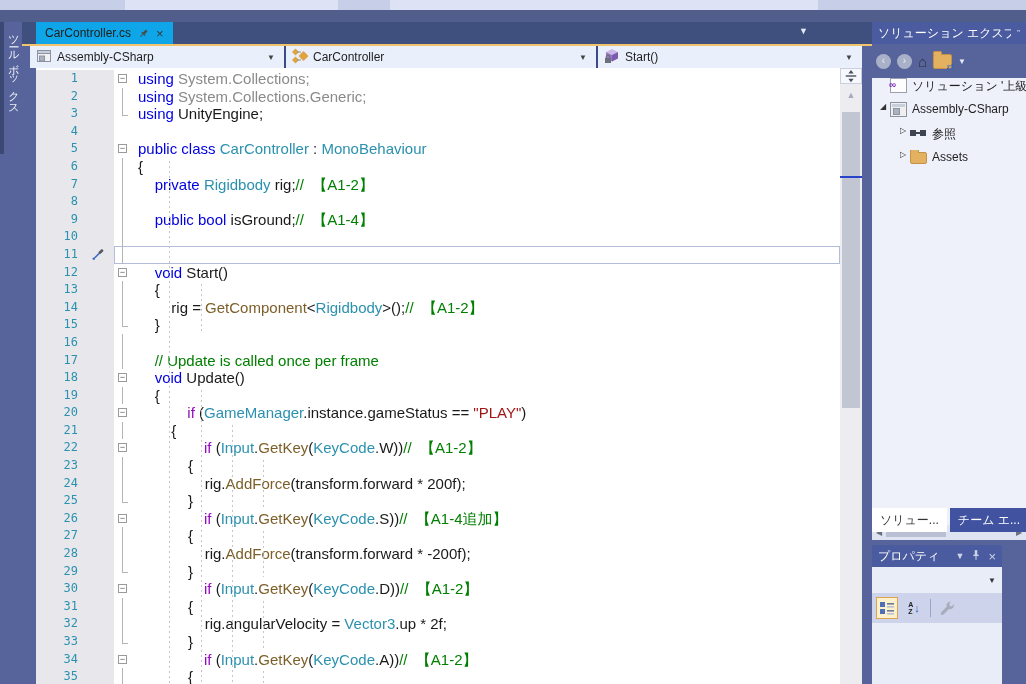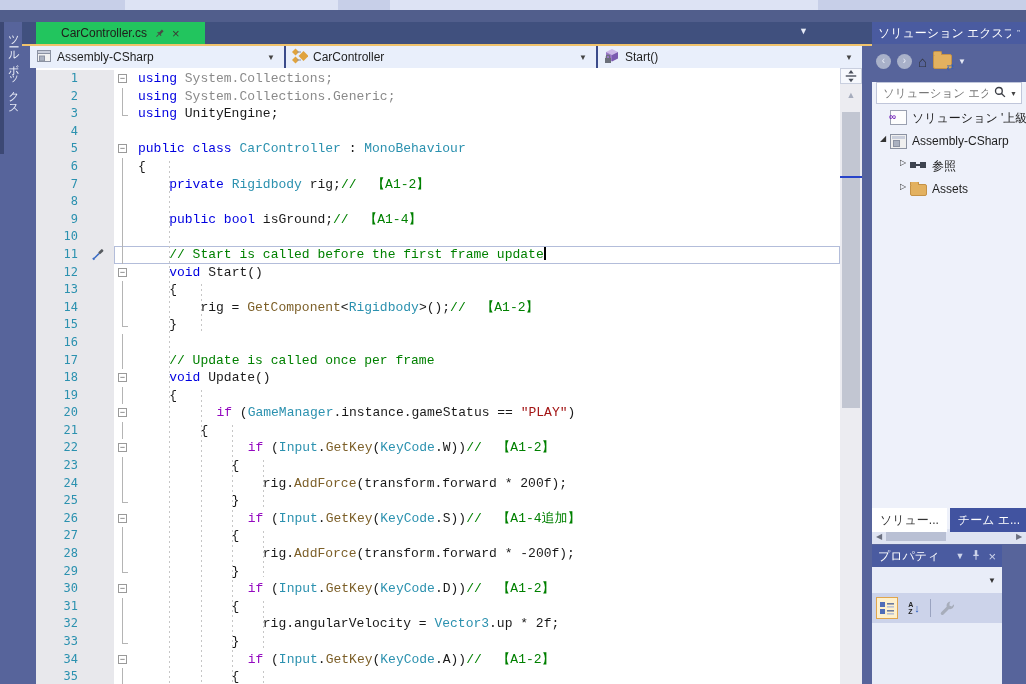--- a/index.html
+++ b/index.html
@@ -10,21 +10,21 @@
   .topstrip .seg{position:absolute;top:0;height:10px;background:#dde3f4;}
   .band{position:absolute;left:0;top:10px;width:1026px;height:12px;background:#515e8c;}
 
   
   .left-rail{position:absolute;left:0;top:22px;width:22px;height:662px;background:#57649b;}
   .vtab{position:absolute;left:0;top:0;width:22px;height:132px;border-left:4px solid #3c4874;box-sizing:border-box;cursor:pointer;}
   .vtext{writing-mode:vertical-rl;font-size:11px;color:#eef1fa;letter-spacing:1px;margin-top:6px;margin-left:2px;display:inline-block;}
 
   
   .tabstrip{position:absolute;left:22px;top:22px;width:850px;height:24px;background:#40507e;border-bottom:2px solid #f0c36c;box-sizing:border-box;}
-  .doc-tab{position:absolute;left:14px;top:0;height:22px;background:#22c55e;display:flex;align-items:center;padding:0 25px;gap:7px;font-size:12px;color:#20201c;cursor:pointer;}
+  .doc-tab{position:absolute;left:14px;top:0;height:22px;background:#0ea5e9;display:flex;align-items:center;padding:0 9px;gap:7px;font-size:12px;color:#20201c;cursor:pointer;}
   .doc-tab .pin svg{display:block;transform:rotate(45deg);}
   .doc-tab .cls{font-size:13px;color:#3a3a34;line-height:1;cursor:pointer;}
   .tablist-arrow{position:absolute;right:64px;top:4px;font-size:9px;color:#e6eaf6;cursor:pointer;}
 
   
   .navbar{position:absolute;left:30px;top:46px;width:832px;height:22px;background:#e9effb;display:flex;}
   .navseg{position:relative;display:flex;align-items:center;gap:5px;padding:0 6px;border-right:2px solid #3b4b8a;box-sizing:border-box;font-size:12px;color:#1e1e1e;cursor:pointer;}
   .navseg .dd{margin-left:auto;font-size:8px;color:#444;padding-right:3px;}
   .navseg svg{flex:0 0 auto;}
   .ns1{width:256px;} .ns2{width:312px;} .ns3{width:264px;border-right:none;}
@@ -37,21 +37,21 @@
   .lic{flex:0 0 32px;background:#e8e8ec;position:relative;}
   .lic svg{position:absolute;left:7px;top:1px;}
   .rowbody{flex:1;display:flex;position:relative;}
   .rowbody.current{outline:1px solid #b3bdda;outline-offset:-1px;background:#fff;}
   .oln{flex:0 0 18px;position:relative;}
   .o-v::before{content:"";position:absolute;left:8px;top:0;bottom:0;border-left:1px solid #b4b4b4;}
   .o-e::before{content:"";position:absolute;left:8px;top:0;height:55%;width:5px;border-left:1px solid #b4b4b4;border-bottom:1px solid #b4b4b4;}
   .o-m{font-size:9px;color:#555;}
   .o-m::before{content:"";position:absolute;left:4px;top:4px;width:9px;height:9px;border:1px solid #9a9a9a;background:#fff;box-sizing:border-box;}
   .o-m-glyph{position:absolute;left:4px;top:4px;width:9px;height:8px;text-align:center;line-height:8px;z-index:1;}
-  .codetext{font-family:Liberation Mono, monospace;font-size:13px;padding-left:6px;color:#1a1a1a;}
+  .codetext{font-family:Liberation Sans, sans-serif;font-size:15px;padding-left:6px;color:#1a1a1a;}
   .tk-k{color:#0000e0;} .tk-f{color:#9408c0;margin-left:16px;} .tk-y{color:#2b91af;} .tk-m{color:#7c5f28;}
   .tk-c{color:#008000;} .tk-s{color:#a31515;} .tk-p{color:#1a1a1a;} .tk-d{color:#8a8a8a;}
   .caret{display:inline-block;width:2px;height:14px;background:#000;vertical-align:-2px;}
   .iguide{position:absolute;width:1px;background:repeating-linear-gradient(to bottom,#c6c6c6 0 2px,transparent 2px 5px);pointer-events:none;}
 
   
   .vscroll{position:absolute;right:0;top:0;width:22px;height:616px;background:#ececf1;}
   .vsplit{position:absolute;left:0;top:0;width:22px;height:16px;background:#f6f8fd;border:1px solid #c9cfdf;box-sizing:border-box;text-align:center;cursor:row-resize;}
   .vup{position:absolute;left:0;top:22px;width:22px;text-align:center;font-size:9px;color:#a6acbd;cursor:pointer;}
   .vthumb{position:absolute;left:2px;top:44px;width:18px;height:296px;background:#c2c6d2;cursor:pointer;}
@@ -184,21 +184,21 @@
         <div class="crow"><span class="ln">7</span><span class="lic"></span><span class="rowbody"><span class="oln o-v"></span><span class="codetext"><span class="tk-p">    </span><span class="tk-k">private</span><span class="tk-p"> </span><span class="tk-y">Rigidbody</span><span class="tk-p"> rig;</span><span class="tk-c">//  【A1-2】</span></span></span></div>
         <div class="crow"><span class="ln">8</span><span class="lic"></span><span class="rowbody"><span class="oln o-v"></span><span class="codetext"></span></span></div>
         <div class="crow"><span class="ln">9</span><span class="lic"></span><span class="rowbody"><span class="oln o-v"></span><span class="codetext"><span class="tk-p">    </span><span class="tk-k">public bool</span><span class="tk-p"> isGround;</span><span class="tk-c">//  【A1-4】</span></span></span></div>
         <div class="crow"><span class="ln">10</span><span class="lic"></span><span class="rowbody"><span class="oln o-v"></span><span class="codetext"></span></span></div>
         <div class="crow"><span class="ln">11</span><span class="lic"><svg width="17" height="16" viewBox="0 0 16 16">
               <g transform="rotate(45 8 8)">
                 <rect x="6.6" y="0.5" width="2.8" height="5.5" rx="1" fill="#575b60"></rect>
                 <rect x="7.3" y="6" width="1.5" height="7" fill="#3a6bc4"></rect>
                 <rect x="6.9" y="12.6" width="2.3" height="1.8" fill="#3a6bc4"></rect>
               </g>
-            </svg></span><span class="rowbody current"><span class="oln o-v"></span><span class="codetext"><span class="tk-p">    </span><span class="tk-c">// Start is called before the first frame update</span><span class="caret"></span></span></span></div>
+            </svg></span><span class="rowbody current"><span class="oln o-v"></span></span></div>
         <div class="crow"><span class="ln">12</span><span class="lic"></span><span class="rowbody"><span class="oln o-m"><span class="o-m-glyph">−</span></span><span class="codetext"><span class="tk-p">    </span><span class="tk-k">void</span><span class="tk-p"> Start()</span></span></span></div>
         <div class="crow"><span class="ln">13</span><span class="lic"></span><span class="rowbody"><span class="oln o-v"></span><span class="codetext"><span class="tk-p">    {</span></span></span></div>
         <div class="crow"><span class="ln">14</span><span class="lic"></span><span class="rowbody"><span class="oln o-v"></span><span class="codetext"><span class="tk-p">        rig = </span><span class="tk-m">GetComponent</span><span class="tk-p">&lt;</span><span class="tk-y">Rigidbody</span><span class="tk-p">&gt;();</span><span class="tk-c">//  【A1-2】</span></span></span></div>
         <div class="crow"><span class="ln">15</span><span class="lic"></span><span class="rowbody"><span class="oln o-e"></span><span class="codetext"><span class="tk-p">    }</span></span></span></div>
         <div class="crow"><span class="ln">16</span><span class="lic"></span><span class="rowbody"><span class="oln o-v"></span><span class="codetext"></span></span></div>
         <div class="crow"><span class="ln">17</span><span class="lic"></span><span class="rowbody"><span class="oln o-v"></span><span class="codetext"><span class="tk-p">    </span><span class="tk-c">// Update is called once per frame</span></span></span></div>
         <div class="crow"><span class="ln">18</span><span class="lic"></span><span class="rowbody"><span class="oln o-m"><span class="o-m-glyph">−</span></span><span class="codetext"><span class="tk-p">    </span><span class="tk-k">void</span><span class="tk-p"> Update()</span></span></span></div>
         <div class="crow"><span class="ln">19</span><span class="lic"></span><span class="rowbody"><span class="oln o-v"></span><span class="codetext"><span class="tk-p">    {</span></span></span></div>
         <div class="crow"><span class="ln">20</span><span class="lic"></span><span class="rowbody"><span class="oln o-m"><span class="o-m-glyph">−</span></span><span class="codetext"><span class="tk-p">        </span><span class="tk-f">if</span><span class="tk-p"> (</span><span class="tk-y">GameManager</span><span class="tk-p">.instance.gameStatus == </span><span class="tk-s">"PLAY"</span><span class="tk-p">)</span></span></span></div>
         <div class="crow"><span class="ln">21</span><span class="lic"></span><span class="rowbody"><span class="oln o-v"></span><span class="codetext"><span class="tk-p">        {</span></span></span></div>
@@ -247,28 +247,20 @@
     <div class="se-toolbar">
       <span class="circ">‹</span>
       <span class="circ">›</span>
       <span class="homeg">⌂</span>
       <span class="swfolder">
           <span class="arr">⇄</span>
         </span>
       <span style="font-size:8px;color:#e6eaf6;">▼</span>
     </div>
     <div class="se-body">
-      <div class="searchrow">
-        <input type="text" placeholder="ソリューション エク" style="">
-        <span><svg width="12" height="12" viewBox="0 0 16 16">
-              <circle cx="6.5" cy="6.5" r="4.5" fill="none" stroke="#3a3d44" stroke-width="1.8"></circle>
-              <line x1="10" y1="10" x2="14.5" y2="14.5" stroke="#3a3d44" stroke-width="1.8"></line>
-            </svg></span>
-        <span style="font-size:7px;color:#444;">▼</span>
-      </div>
       <div class="treerows" id="treeRows">
           <div class="trow" style="padding-left: 4px;">
             <span class="exp"></span>
             <span class="ti ti-solution"></span>
             <span>ソリューション '上級</span>
           </div>
           <div class="trow" style="padding-left: 4px;">
             <span class="exp">◢</span>
             <span class="ti ti-csproj"></span>
             <span>Assembly-CSharp</span>

